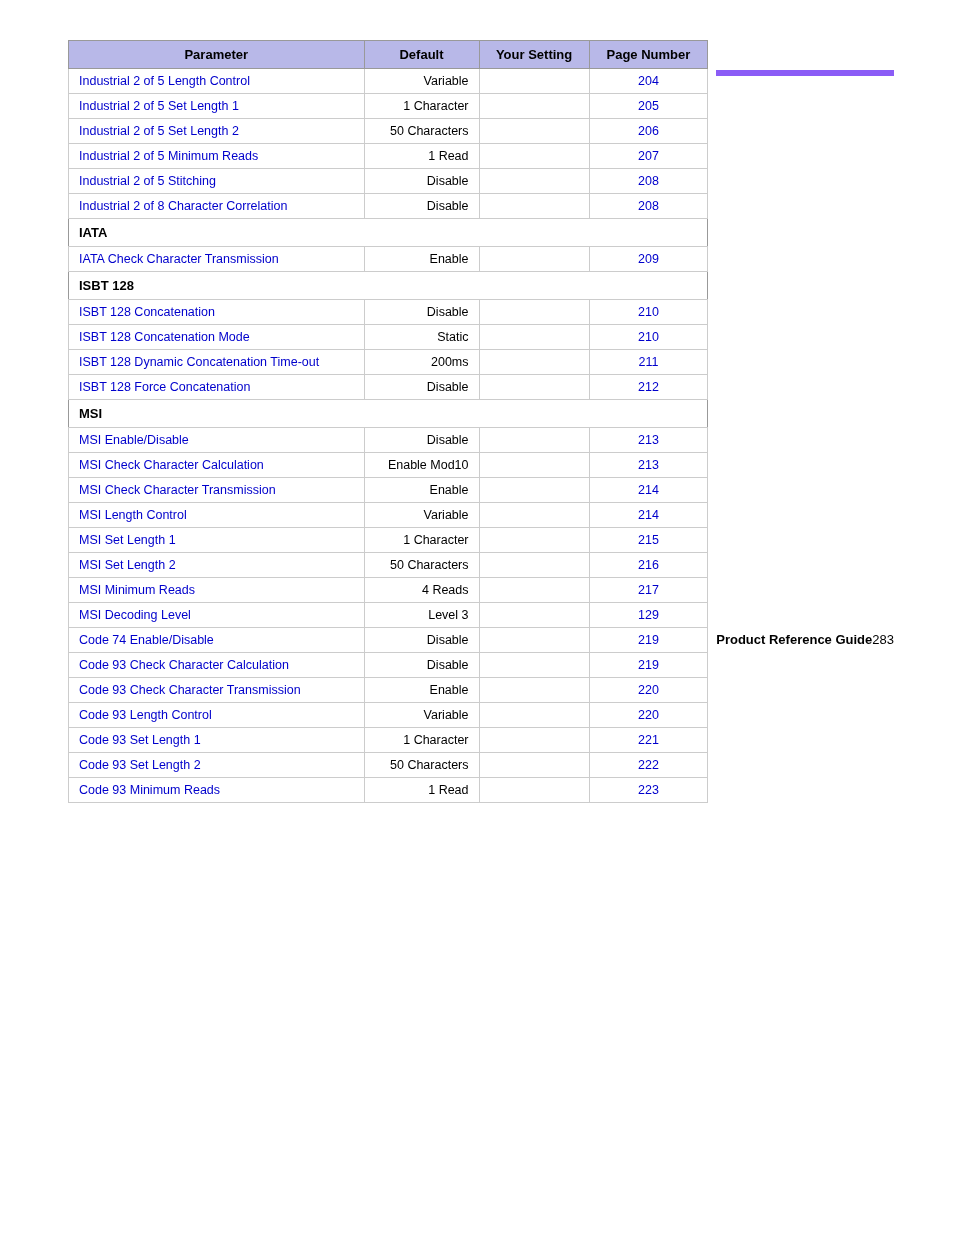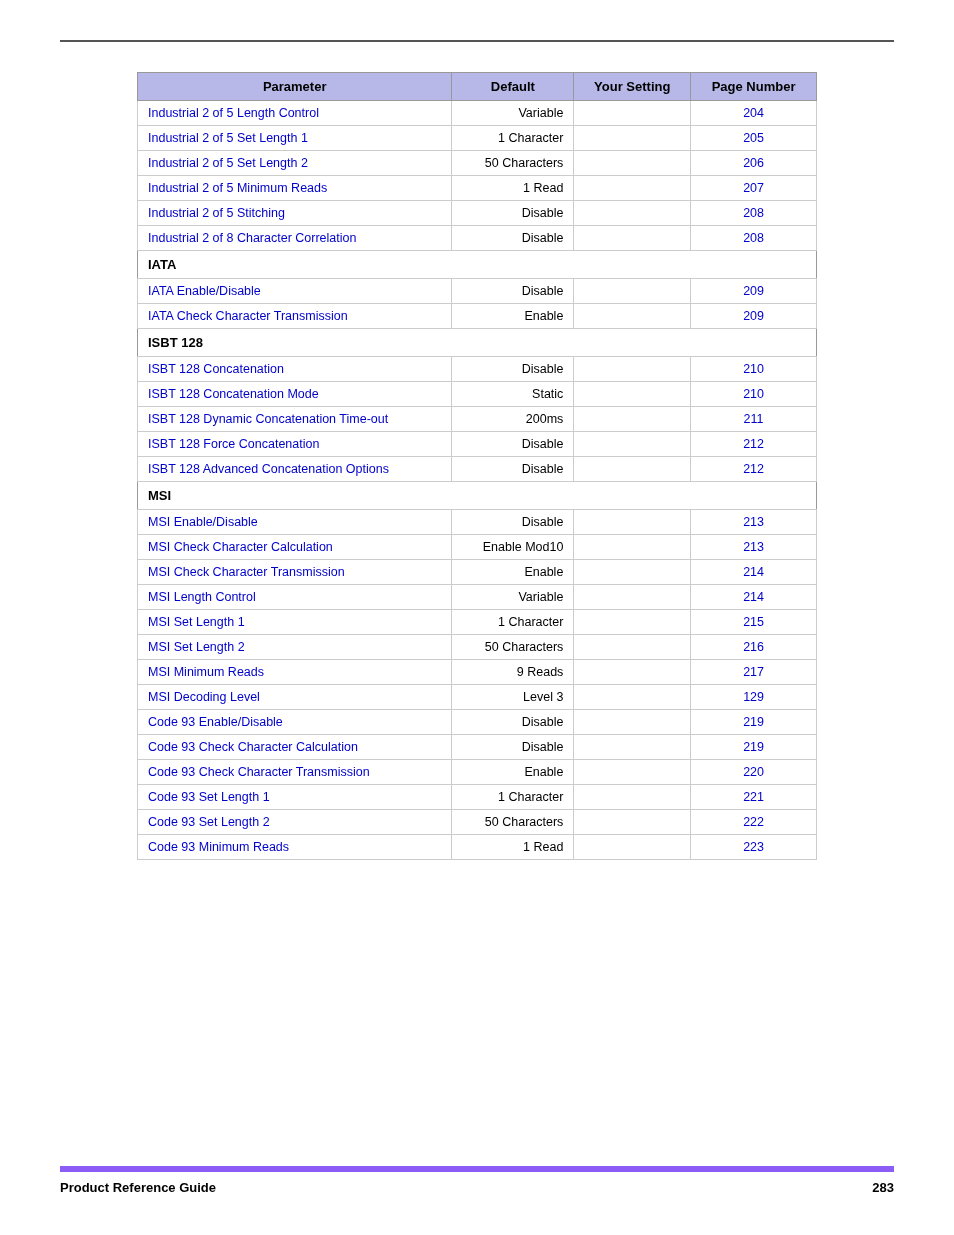--- a/index.html
+++ b/index.html
@@ -11,21 +11,22 @@
       width: 954px;
       min-height: 1235px;
       position: relative;
     }
 
     .page-container {
       width: 954px;
       min-height: 1235px;
       padding: 40px 60px;
       display: flex;
-      flex-direction: column;
+      flex-direction: row;
+      gap: 8px;
     }
 
     .top-border {
       border-top: 2px solid #555;
       margin-bottom: 30px;
     }
 
     .table-wrapper {
       flex: 1;
       margin: 0 auto;
@@ -101,21 +102,21 @@
       align-items: center;
     }
 
     .footer-label {
       font-weight: bold;
       font-size: 13px;
       color: #000;
     }
 
     .footer-page {
-      font-weight: bold;
+      font-weight: normal;
       font-size: 13px;
       color: #000;
     }
 
     .blue-link {
       color: #0000cc;
     }
   </style>
 </head>
 <body>
@@ -167,26 +168,20 @@
           <tr>
             <td class="blue-link">Industrial 2 of 8 Character Correlation</td>
             <td>Disable</td>
             <td></td>
             <td class="blue-link">208</td>
           </tr>
           <tr class="section-header">
             <td colspan="4">IATA</td>
           </tr>
           <tr>
-            <td class="blue-link">IATA Enable/Disable</td>
-            <td>Disable</td>
-            <td></td>
-            <td class="blue-link">209</td>
-          </tr>
-          <tr>
             <td class="blue-link">IATA Check Character Transmission</td>
             <td>Enable</td>
             <td></td>
             <td class="blue-link">209</td>
           </tr>
           <tr class="section-header">
             <td colspan="4">ISBT 128</td>
           </tr>
           <tr>
             <td class="blue-link">ISBT 128 Concatenation</td>
@@ -205,26 +200,20 @@
             <td>200ms</td>
             <td></td>
             <td class="blue-link">211</td>
           </tr>
           <tr>
             <td class="blue-link">ISBT 128 Force Concatenation</td>
             <td>Disable</td>
             <td></td>
             <td class="blue-link">212</td>
           </tr>
-          <tr>
-            <td class="blue-link">ISBT 128 Advanced Concatenation Options</td>
-            <td>Disable</td>
-            <td></td>
-            <td class="blue-link">212</td>
-          </tr>
           <tr class="section-header">
             <td colspan="4">MSI</td>
           </tr>
           <tr>
             <td class="blue-link">MSI Enable/Disable</td>
             <td>Disable</td>
             <td></td>
             <td class="blue-link">213</td>
           </tr>
           <tr>
@@ -252,45 +241,51 @@
             <td class="blue-link">215</td>
           </tr>
           <tr>
             <td class="blue-link">MSI Set Length 2</td>
             <td>50 Characters</td>
             <td></td>
             <td class="blue-link">216</td>
           </tr>
           <tr>
             <td class="blue-link">MSI Minimum Reads</td>
-            <td>9 Reads</td>
+            <td>4 Reads</td>
             <td></td>
             <td class="blue-link">217</td>
           </tr>
           <tr>
             <td class="blue-link">MSI Decoding Level</td>
             <td>Level 3</td>
             <td></td>
             <td class="blue-link">129</td>
           </tr>
           <tr>
-            <td class="blue-link">Code 93 Enable/Disable</td>
+            <td class="blue-link">Code 74 Enable/Disable</td>
             <td>Disable</td>
             <td></td>
             <td class="blue-link">219</td>
           </tr>
           <tr>
             <td class="blue-link">Code 93 Check Character Calculation</td>
             <td>Disable</td>
             <td></td>
             <td class="blue-link">219</td>
           </tr>
           <tr>
             <td class="blue-link">Code 93 Check Character Transmission</td>
             <td>Enable</td>
+            <td></td>
+            <td class="blue-link">220</td>
+          </tr>
+          <tr>
+            <td class="blue-link">Code 93 Length Control</td>
+            <td>Variable</td>
             <td></td>
             <td class="blue-link">220</td>
           </tr>
           <tr>
             <td class="blue-link">Code 93 Set Length 1</td>
             <td>1 Character</td>
             <td></td>
             <td class="blue-link">221</td>
           </tr>
           <tr>

